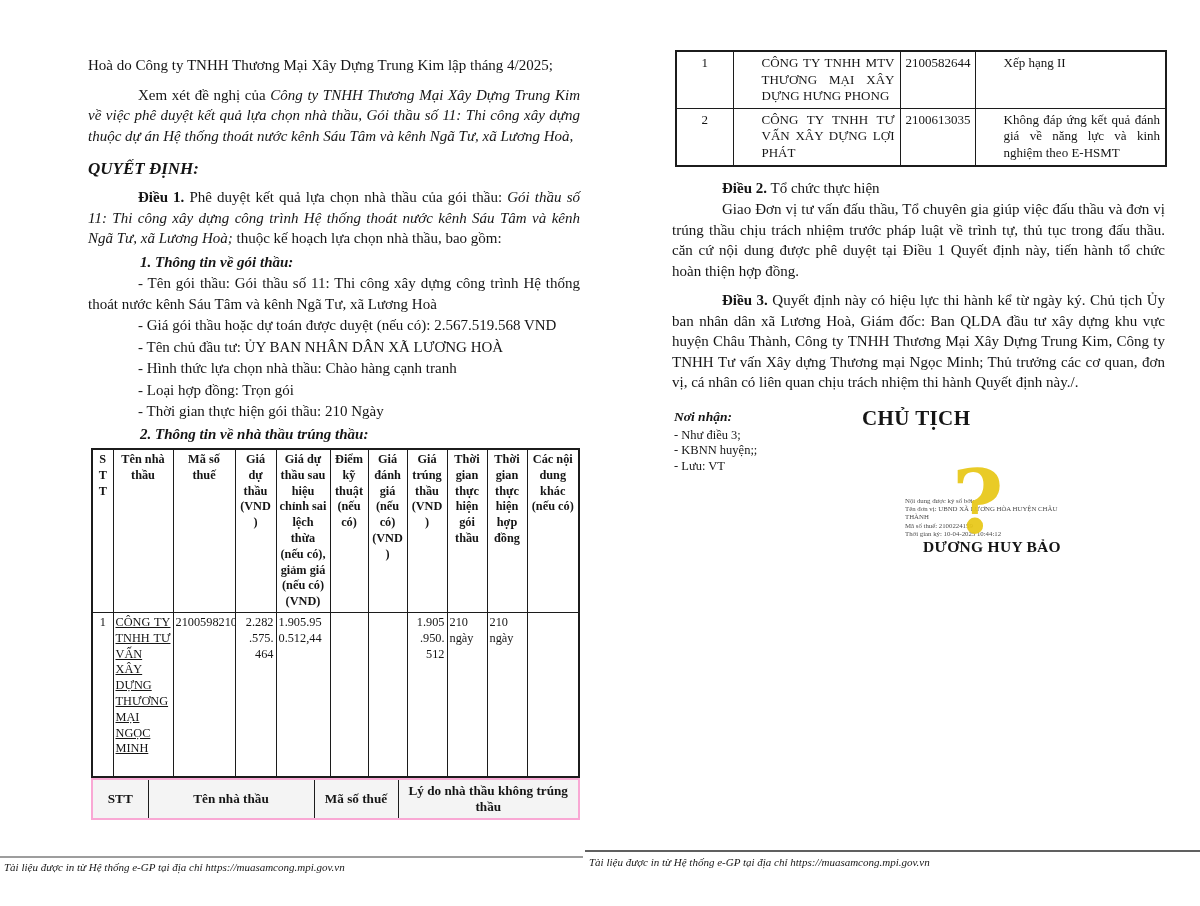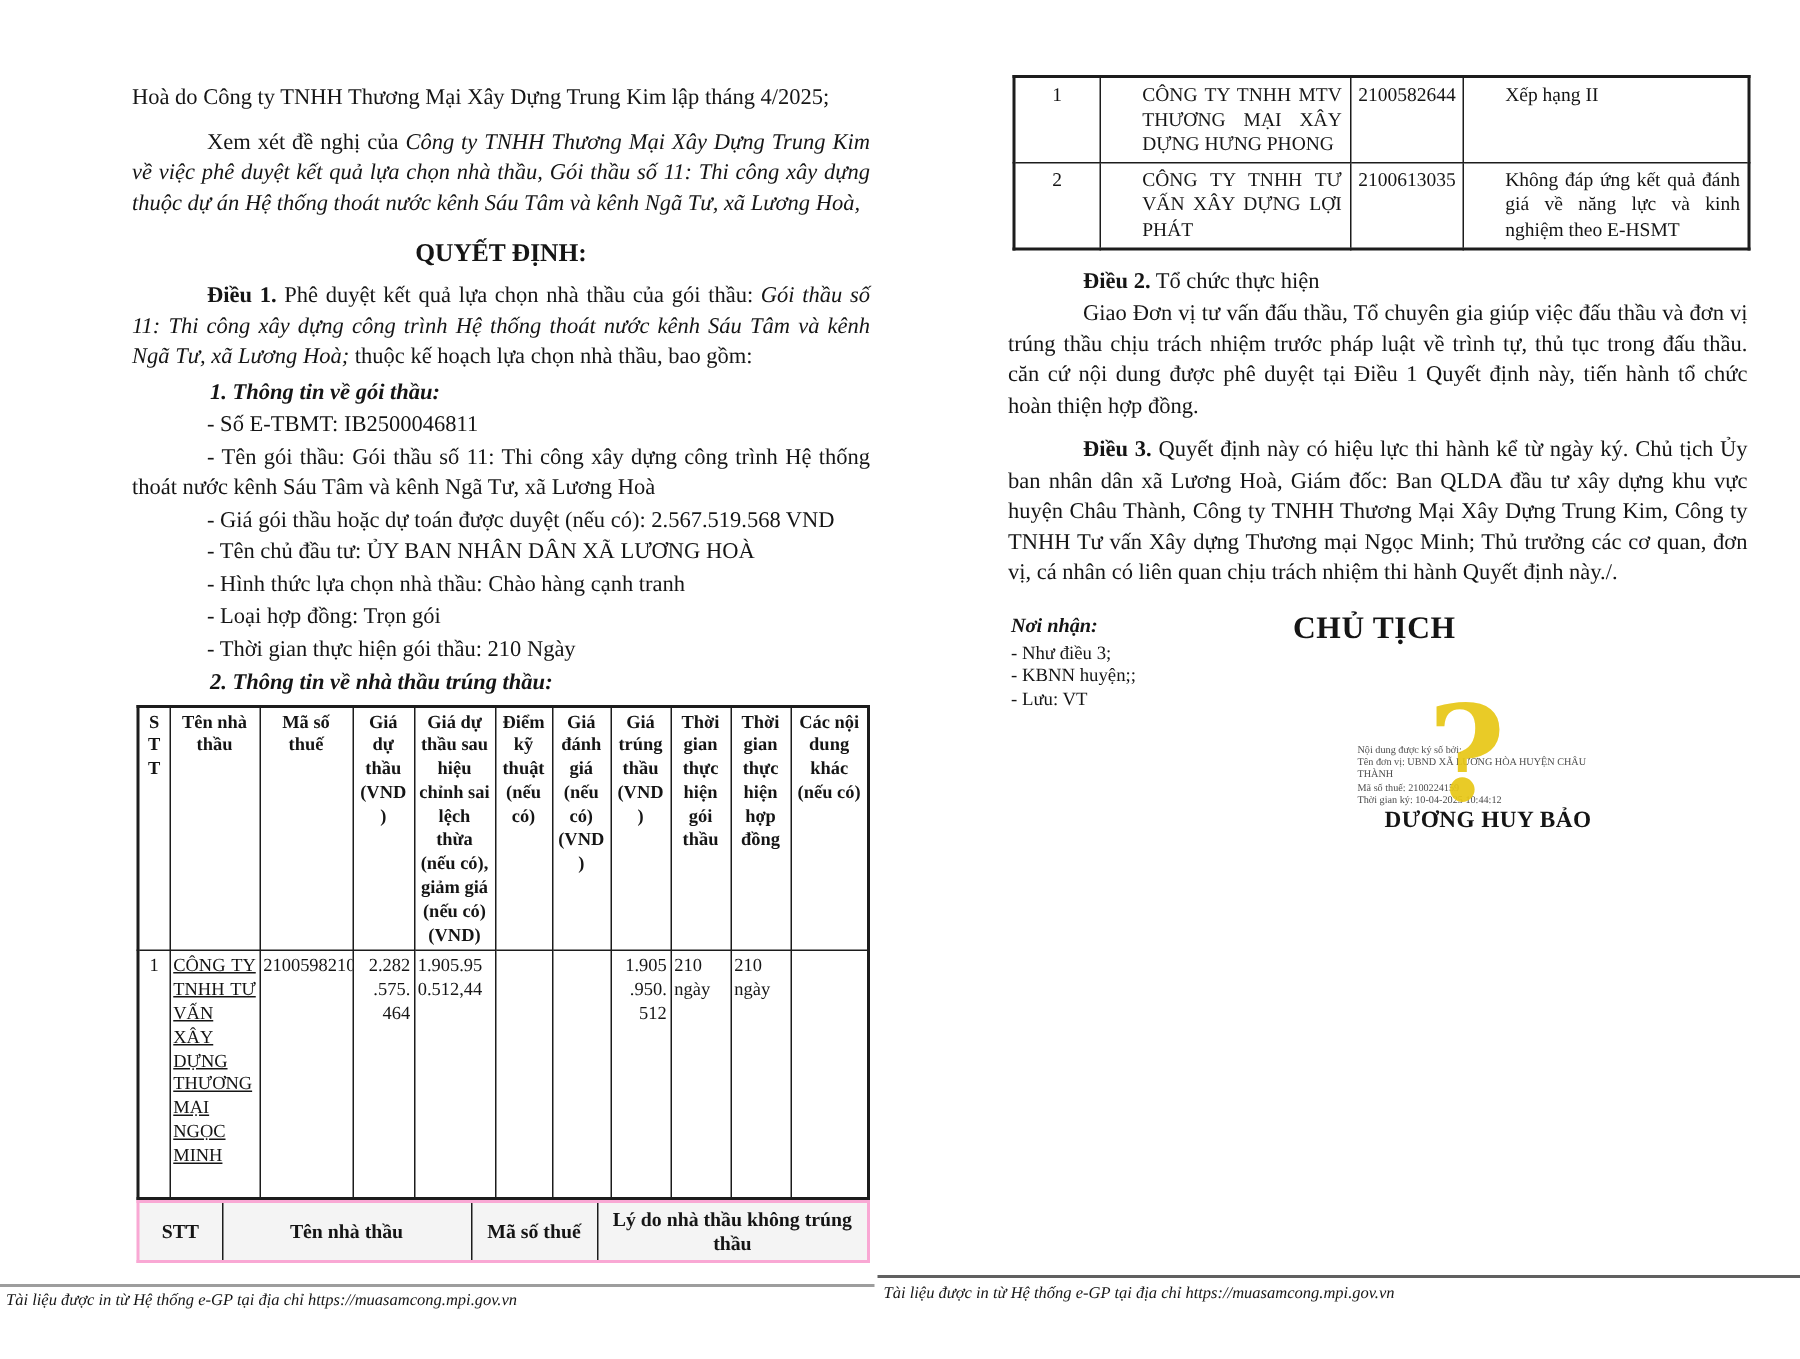--- a/index.html
+++ b/index.html
@@ -8,21 +8,21 @@
   .page { position:absolute; }
   .lpage { left:88px; top:55px; width:492px; }
   .rpage { left:672px; top:50px; width:493px; }
 
   p.body { font-size:15px; line-height:20.5px; text-align:justify; }
   .ind { text-indent:50px; }
   .it  { font-style:italic; }
   .bd  { font-weight:bold; }
 
   .p-consider { margin-top:9px; }
-  .doc-title { text-align:center; font-weight:bold; font-size:17px; margin:13px 0 8px 0; }
+  .doc-title { font-weight:bold; font-size:17px; margin:13px 0 8px 0;font-style:italic; }
   .p-art1 { margin-top:4px; }
   .shead { font-weight:bold; font-style:italic; font-size:15px; line-height:20.5px; margin-left:52px; margin-top:3px; }
   p.item { font-size:15px; line-height:20.5px; text-indent:50px; margin:1px 0; text-align:justify; }
   .s2head { margin-top:2px; margin-bottom:4px; }
 
   table { border-collapse:collapse; table-layout:fixed; }
   .wtable { width:487px; margin-left:3px; border:2px solid #1c1c1c; }
   .wtable th, .wtable td { border:1px solid #1c1c1c; vertical-align:top; white-space:pre-line; overflow:hidden; }
   .wtable th { font-size:12.3px; line-height:15.8px; font-weight:bold; text-align:center; padding:2px 1px; }
   .wtable td { font-size:12.3px; line-height:15.8px; padding:2px 2px; }
@@ -69,21 +69,20 @@
   <p class="body">Hoà do Công ty TNHH Thương Mại Xây Dựng Trung Kim lập tháng 4/2025;</p>
 
   <p class="body ind p-consider"><span>Xem xét đề nghị của </span><span class="it">Công ty TNHH Thương Mại Xây Dựng Trung Kim về việc phê duyệt kết quả lựa chọn nhà thầu, Gói thầu số 11: Thi công xây dựng thuộc dự án Hệ thống thoát nước kênh Sáu Tâm và kênh Ngã Tư, xã Lương Hoà,</span></p>
 
   <div class="doc-title">QUYẾT ĐỊNH:</div>
 
   <p class="body ind p-art1"><span class="bd">Điều 1.</span><span> Phê duyệt kết quả lựa chọn nhà thầu của gói thầu: </span><span class="it">Gói thầu số 11: Thi công xây dựng  công trình  Hệ thống thoát nước kênh Sáu Tâm và kênh Ngã Tư, xã Lương Hoà;</span><span> thuộc kế hoạch lựa chọn nhà thầu, bao gồm:</span></p>
 
   <div class="shead">1. Thông tin về gói thầu:</div>
 
-  <p class="item">- Số E-TBMT: IB2500046811</p>
   <p class="item">- Tên gói thầu: Gói thầu số 11: Thi công xây dựng  công trình  Hệ thống thoát nước kênh Sáu Tâm và kênh Ngã Tư, xã Lương Hoà</p>
   <p class="item">- Giá gói thầu hoặc dự toán được duyệt (nếu có): 2.567.519.568 VND</p>
   <p class="item">- Tên chủ đầu tư: ỦY BAN NHÂN DÂN XÃ LƯƠNG HOÀ</p>
   <p class="item">- Hình thức lựa chọn nhà thầu: Chào hàng cạnh tranh</p>
   <p class="item">- Loại hợp đồng: Trọn gói</p>
   <p class="item">- Thời gian thực hiện gói thầu: 210 Ngày</p>
 
   <div class="shead s2head">2. Thông tin về nhà thầu trúng thầu:</div>
 
   <table class="wtable">

